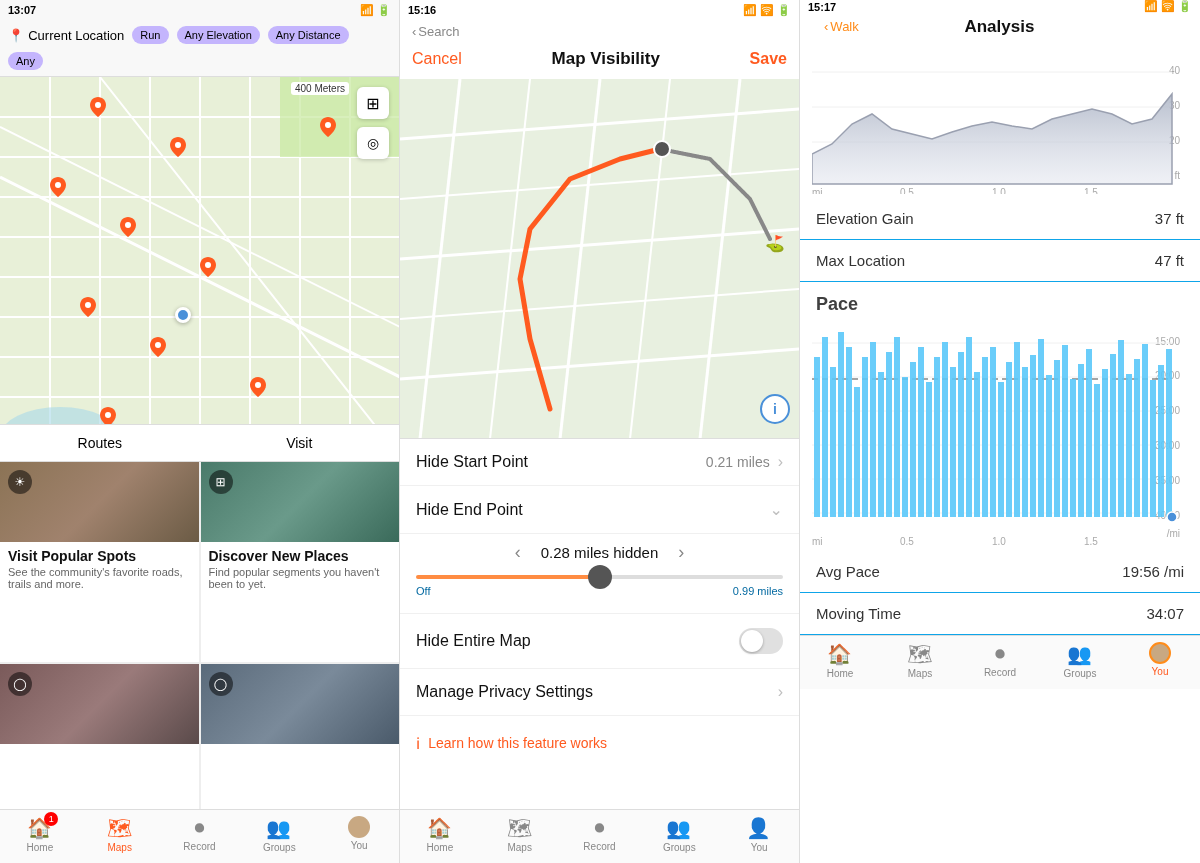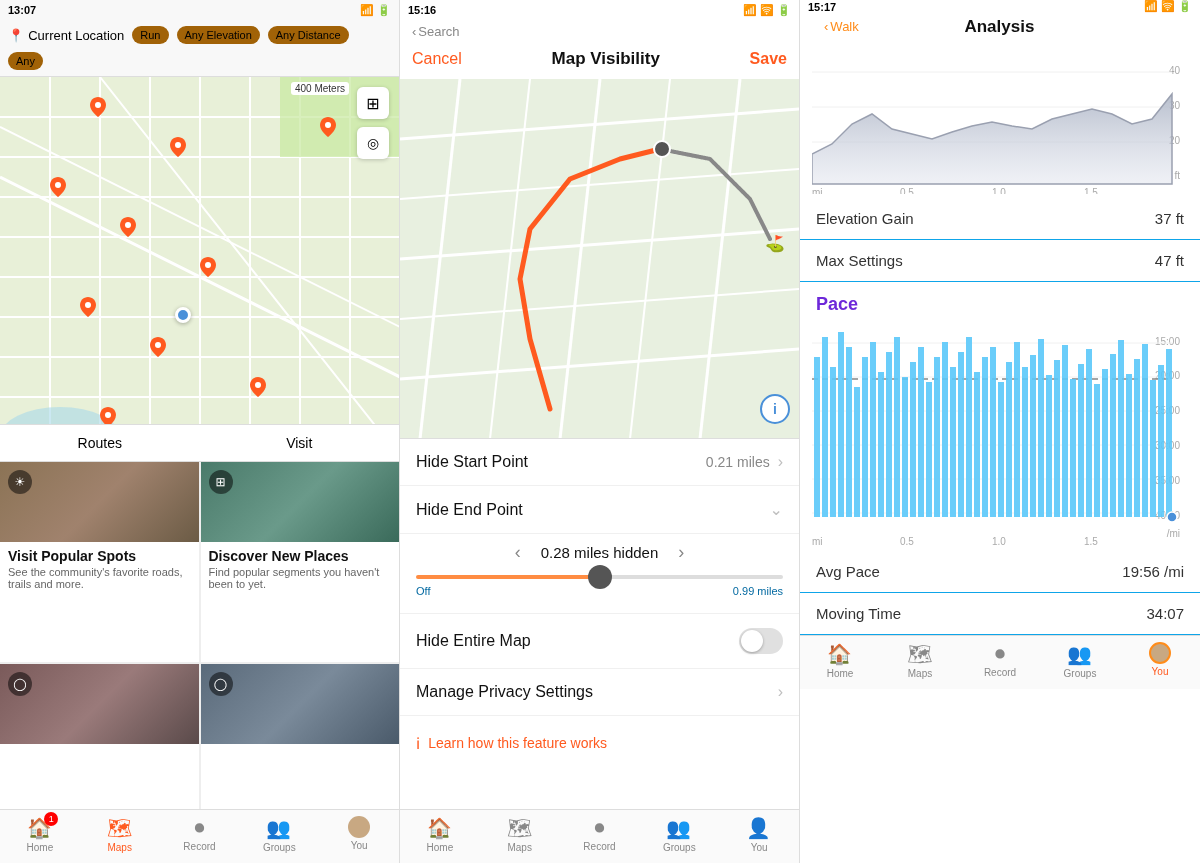--- a/index.html
+++ b/index.html
@@ -3,21 +3,21 @@
   <meta charset="utf-8">
   <style>
     * { margin: 0; padding: 0; box-sizing: border-box; }
     body { width: 1200px; height: 863px; display: flex; font-family: -apple-system, BlinkMacSystemFont, 'Helvetica Neue', Arial, sans-serif; overflow: hidden; background: #fff; }
 
     
     .panel1 { width: 400px; height: 863px; display: flex; flex-direction: column; border-right: 1px solid #ddd; position: relative; overflow: hidden; }
     .status-bar1 { height: 20px; background: #f8f8f8; display: flex; align-items: center; justify-content: space-between; padding: 0 8px; font-size: 11px; font-weight: 600; }
     .top-bar1 { background: #f8f8f8; padding: 6px 8px; display: flex; align-items: center; gap: 8px; font-size: 12px; border-bottom: 1px solid #ddd; flex-wrap: wrap; }
     .top-bar1 .loc-btn { display: flex; align-items: center; gap: 4px; font-size: 13px; font-weight: 500; }
-    .filter-btn { background: #a16207; border-radius: 12px; padding: 3px 8px; font-size: 11px; border: none; }
+    .filter-btn { background: #c4b5fd; border-radius: 12px; padding: 3px 8px; font-size: 11px; border: none; }
     .map-container { flex: 1; position: relative; background: #e8ead0; overflow: hidden; }
     .map-bg { width: 100%; height: 100%; background: #e8f0d8; position: relative; }
     .map-layers-btn { position: absolute; top: 10px; right: 10px; background: white; border-radius: 6px; width: 32px; height: 32px; display: flex; align-items: center; justify-content: center; box-shadow: 0 1px 4px rgba(0,0,0,0.2); cursor: pointer; font-size: 16px; }
     .map-location-btn { position: absolute; top: 50px; right: 10px; background: white; border-radius: 6px; width: 32px; height: 32px; display: flex; align-items: center; justify-content: center; box-shadow: 0 1px 4px rgba(0,0,0,0.2); cursor: pointer; font-size: 14px; }
     .user-dot { position: absolute; width: 16px; height: 16px; background: #4a90d9; border-radius: 50%; border: 3px solid white; box-shadow: 0 1px 4px rgba(0,0,0,0.3); left: 175px; top: 230px; }
     .tabs-bar { display: flex; background: #fff; border-top: 1px solid #ddd; border-bottom: 1px solid #ddd; }
     .tab-item { flex: 1; text-align: center; padding: 10px 0 8px; font-size: 14px; cursor: pointer; border-bottom: 2px solid transparent; }
     .tab-item.active { border-bottom: 2px solid #ff5a1f; color: #ff5a1f; font-weight: 600; }
     .cards-grid { display: grid; grid-template-columns: 1fr 1fr; gap: 2px; background: #eee; flex: 1; overflow: hidden; }
     .card { background: #fff; position: relative; overflow: hidden; }
@@ -69,21 +69,21 @@
     
     .panel3 { width: 400px; height: 633px; display: flex; flex-direction: column; background: #fff; }
     .status-bar3 { height: 20px; background: #fff; display: flex; align-items: center; justify-content: space-between; padding: 0 8px; font-size: 11px; font-weight: 600; }
     .nav-back3 { padding: 4px 12px; font-size: 13px; color: #ff8c1a; display: flex; align-items: center; gap: 2px; cursor: pointer; }
     .title3 { font-size: 17px; font-weight: 700; color: #111; }
     .elevation-chart { height: 160px; background: #fff; padding: 10px 12px 0; position: relative; }
     .stats-rows { padding: 0; }
     .stat-row { display: flex; justify-content: space-between; align-items: center; padding: 12px 16px; border-bottom: 1px solid #0ea5e9; }
     .stat-label { font-size: 15px; color: #333; }
     .stat-value { font-size: 15px; color: #333; font-weight: 500; }
-    .section-header { padding: 12px 16px 8px; font-size: 18px; font-weight: 700; color: #6d28d9; }
+    .section-header { padding: 12px 16px 8px; font-size: 18px; font-weight: 700; color: #404040; }
     .pace-chart { height: 230px; background: #fff; padding: 4px 12px 0; position: relative; }
     .bottom-stats { padding: 0; }
     .bottom-nav3 { display: flex; background: #fafafa; border-top: 1px solid #ddd; padding: 6px 0 10px; margin-top: auto; }
   </style>
 </head>
 <body>
 
 <div class="panel1">
 
   <div class="status-bar1">
@@ -434,21 +434,21 @@
       <text x="272" y="142" font-size="10" fill="#aaa">1.5</text>
     </svg>
   </div>
 
   <div class="stats-rows">
     <div class="stat-row">
       <span class="stat-label">Elevation Gain</span>
       <span class="stat-value">37 ft</span>
     </div>
     <div class="stat-row">
-      <span class="stat-label">Max Settings</span>
+      <span class="stat-label">Max Location</span>
       <span class="stat-value">47 ft</span>
     </div>
   </div>
 
   <div class="section-header">
     <span>Pace</span>
   </div>
 
   <div class="pace-chart">
     <svg width="376" height="220">

